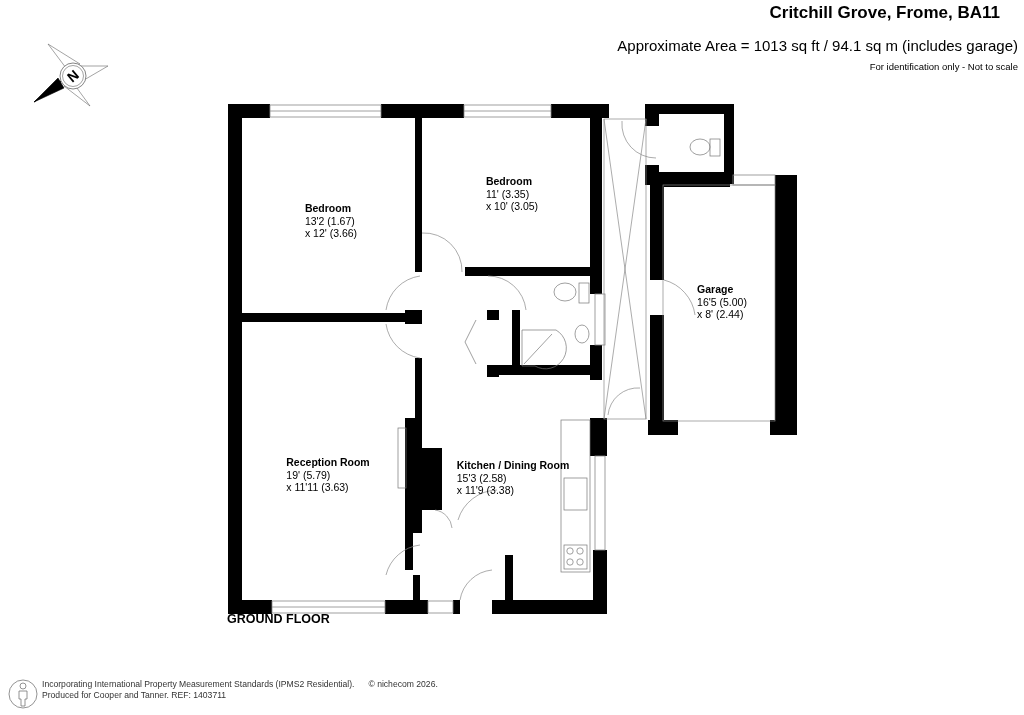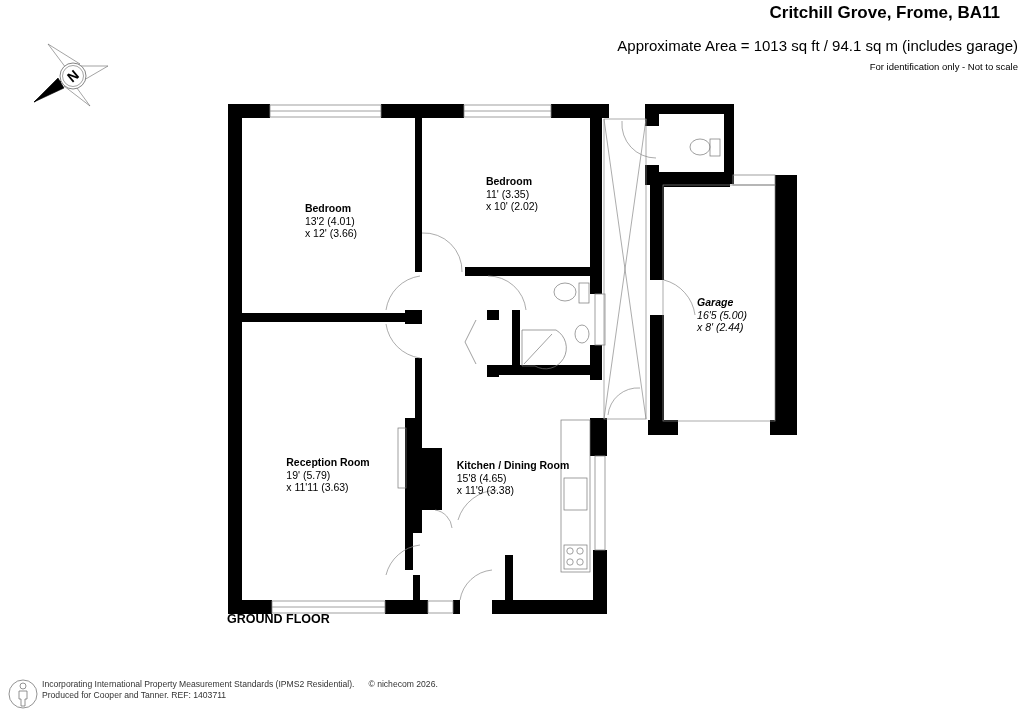--- a/index.html
+++ b/index.html
@@ -143,41 +143,41 @@
       <circle cx="580" cy="551" r="3.2"></circle>
     <circle cx="570" cy="562" r="3.2"></circle>
       <circle cx="580" cy="562" r="3.2"></circle>
     <rect x="398" y="428" width="8" height="60"></rect>
     <path d="M476 320 L465 342 L476 364"></path>
   </g>
 </svg>
 
 <div class="room-label" style="left:331px; top:202px;">
   <span class="name">Bedroom</span>
-  <span class="dim">13'2 (4.01)</span>
+  <span class="dim">13'2 (1.67)</span>
   <span class="dim">x 12' (3.66)</span>
 </div>
 <div class="room-label" style="left:512px; top:175px;">
   <span class="name">Bedroom</span>
   <span class="dim">11' (3.35)</span>
-  <span class="dim">x 10' (2.02)</span>
+  <span class="dim">x 10' (3.05)</span>
 </div>
-<div class="room-label" style="left:722px; top:296px;font-style:italic;">
+<div class="room-label" style="left:722px; top:283px;">
   <span class="name">Garage</span>
   <span class="dim">16'5 (5.00)</span>
   <span class="dim">x 8' (2.44)</span>
 </div>
 <div class="room-label" style="left:328px; top:456px;">
   <span class="name">Reception Room</span>
   <span class="dim">19' (5.79)</span>
   <span class="dim">x 11'11 (3.63)</span>
 </div>
 <div class="room-label" style="left:513px; top:459px;">
   <span class="name">Kitchen / Dining Room</span>
-  <span class="dim">15'8 (4.65)</span>
+  <span class="dim">15'3 (2.58)</span>
   <span class="dim">x 11'9 (3.38)</span>
 </div>
 
 <div class="floor-label">GROUND FLOOR</div>
 
 <div class="footer">
   <svg class="footer-icon" viewBox="0 0 30 32">
     <circle cx="15" cy="16" r="14" fill="none" stroke="#777" stroke-width="0.8"></circle>
     <circle cx="15" cy="8" r="3" fill="none" stroke="#777" stroke-width="0.8"></circle>
     <path d="M11 13 L19 13 L19 21 L17 21 L17 28 L13 28 L13 21 L11 21 Z" fill="none" stroke="#777" stroke-width="0.8"></path>

